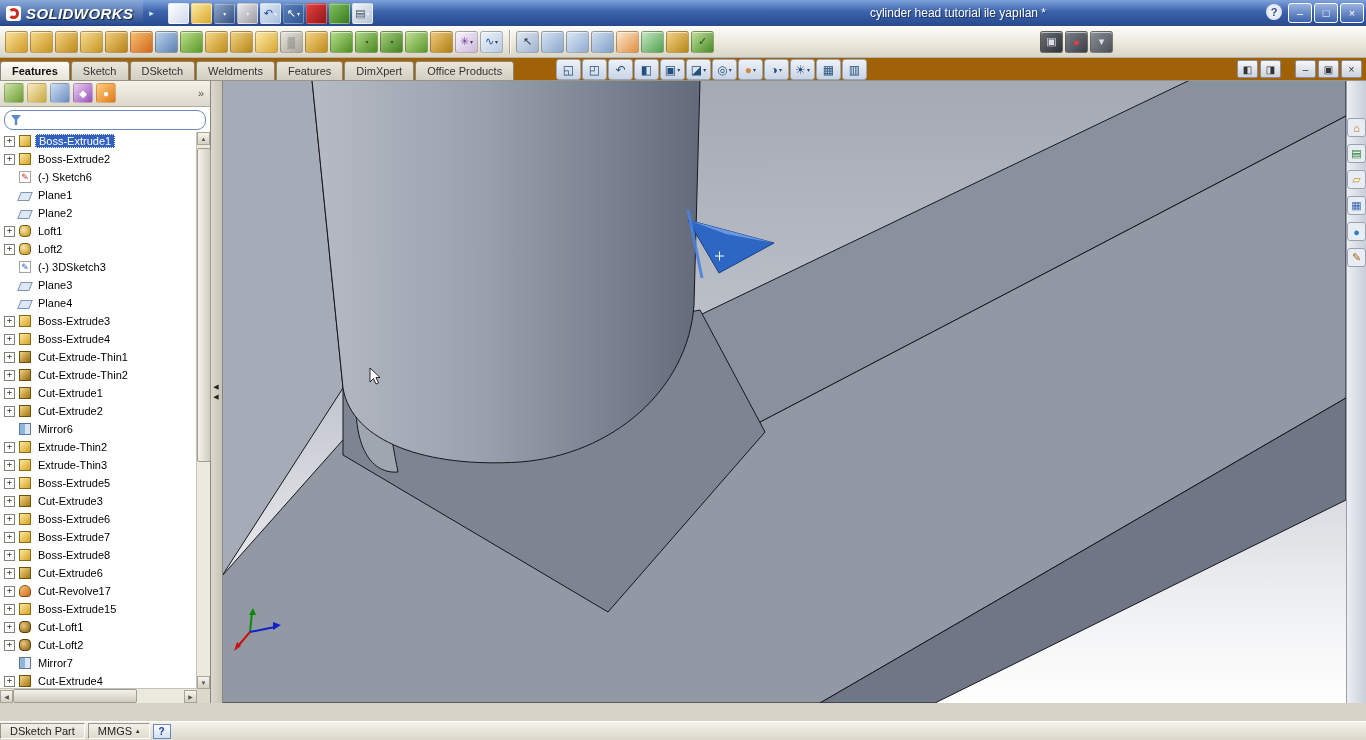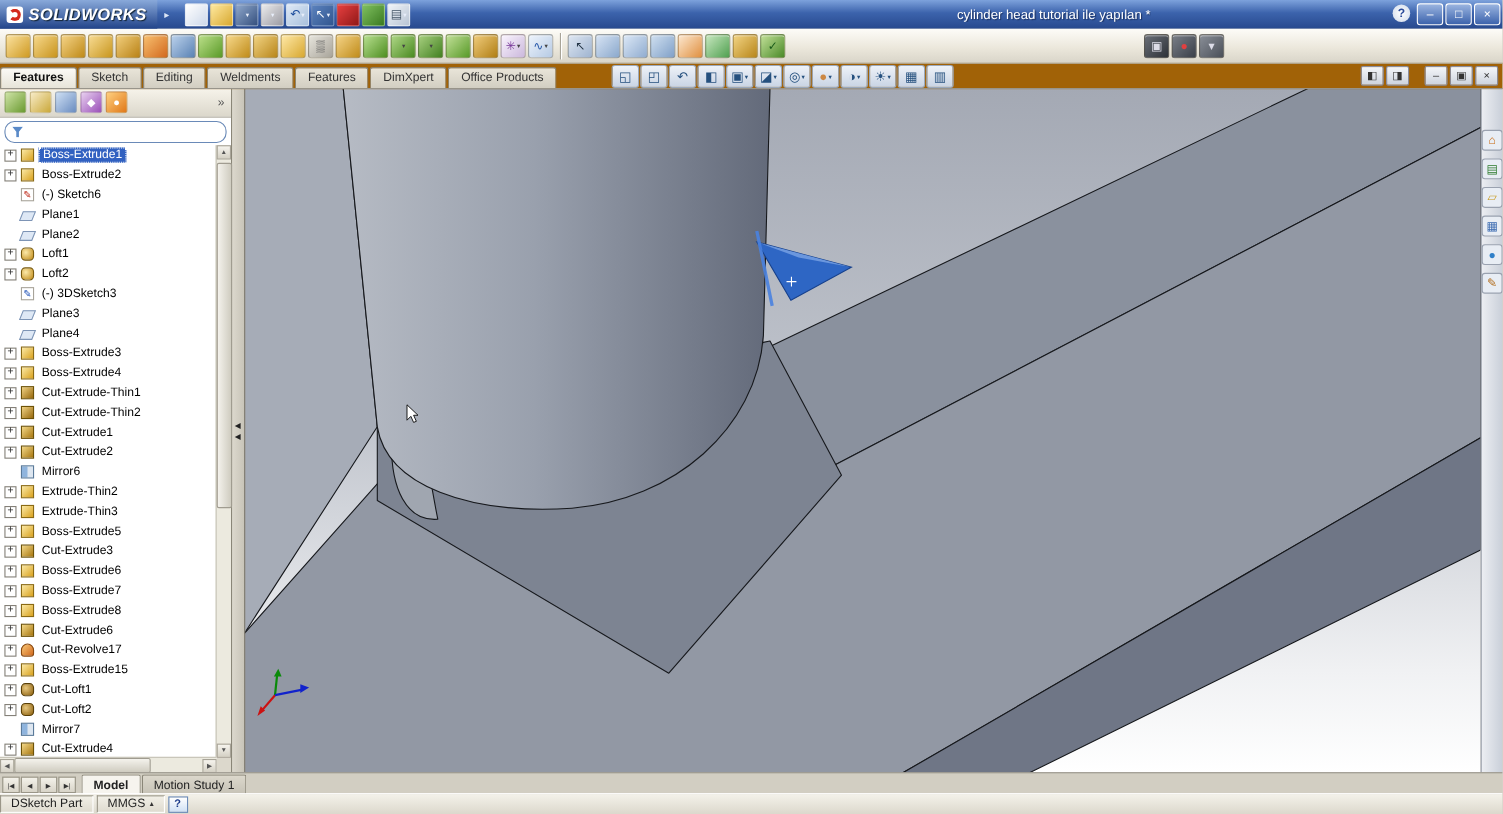--- a/index.html
+++ b/index.html
@@ -202,21 +202,21 @@
         <div class="tbicon" style="background: linear-gradient(135deg, rgb(138, 143, 152), rgb(74, 79, 88));">
           <span class="g" style="color: rgb(221, 221, 232);">▾</span>
         </div>
       </div>
     </div>
 
   <div class="cmdstrip">
     <div id="cmd-tabs">
         <div class="ctab active">Features</div>
         <div class="ctab">Sketch</div>
-        <div class="ctab">Editing</div>
+        <div class="ctab">DSketch</div>
         <div class="ctab">Weldments</div>
         <div class="ctab">Features</div>
         <div class="ctab">DimXpert</div>
         <div class="ctab">Office Products</div>
       </div>
     <div id="headsup">
         <div class="huicon">
           <span class="g">◱</span>
         </div>
         <div class="huicon">
@@ -519,32 +519,20 @@
         <span class="g" style="color: rgb(58, 106, 176);">▦</span>
       </div>
       <div class="tpicon">
         <span class="g" style="color: rgb(48, 128, 200);">●</span>
       </div>
       <div class="tpicon">
         <span class="g" style="color: rgb(176, 106, 24);">✎</span>
       </div>
     </div>
 
-  <div class="tabsbar">
-    <span id="btab-nav" style="display:flex">
-        <div class="tnav">|◀</div>
-        <div class="tnav">◀</div>
-        <div class="tnav">▶</div>
-        <div class="tnav">▶|</div>
-      </span>
-    <span id="btabs">
-        <div class="btab active">Model</div>
-        <div class="btab">Motion Study 1</div>
-      </span>
-  </div>
 
   <div class="statusbar">
     <div class="sunken">
       <span>DSketch Part</span>
     </div>
     <div class="sunken">
       <span>MMGS</span>
       <span class="stcaret">▴</span>
     </div>
     <div class="sthelp">?</div>

